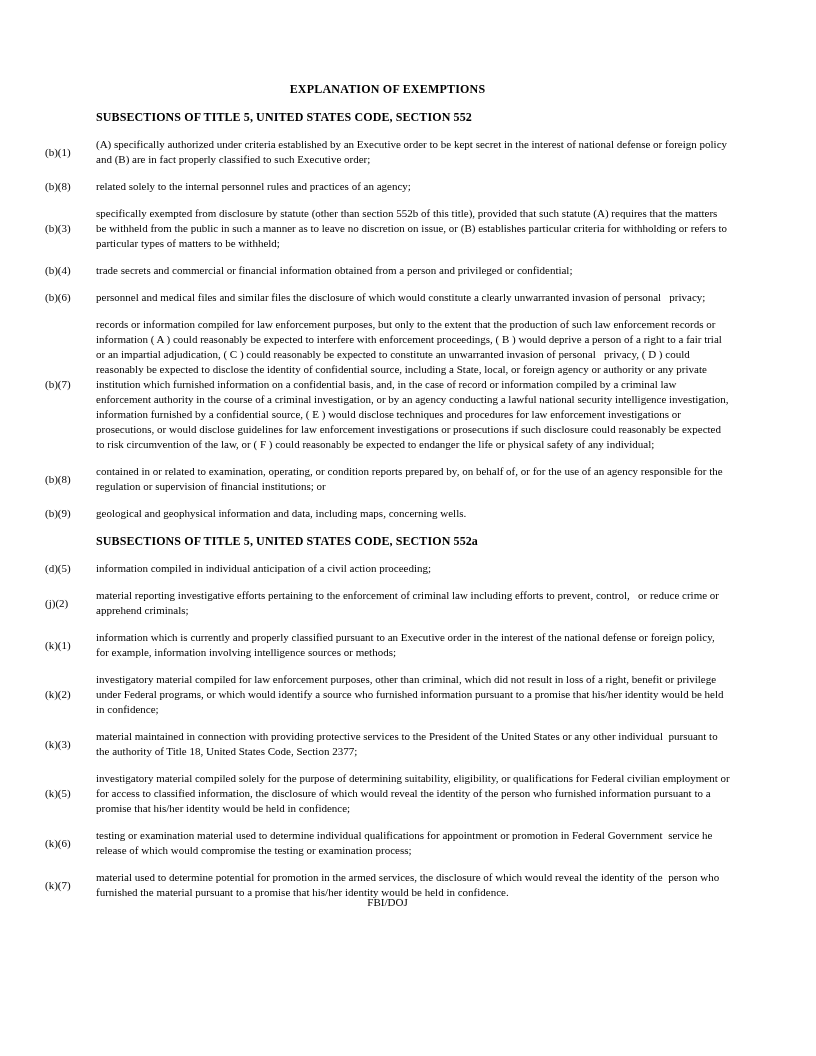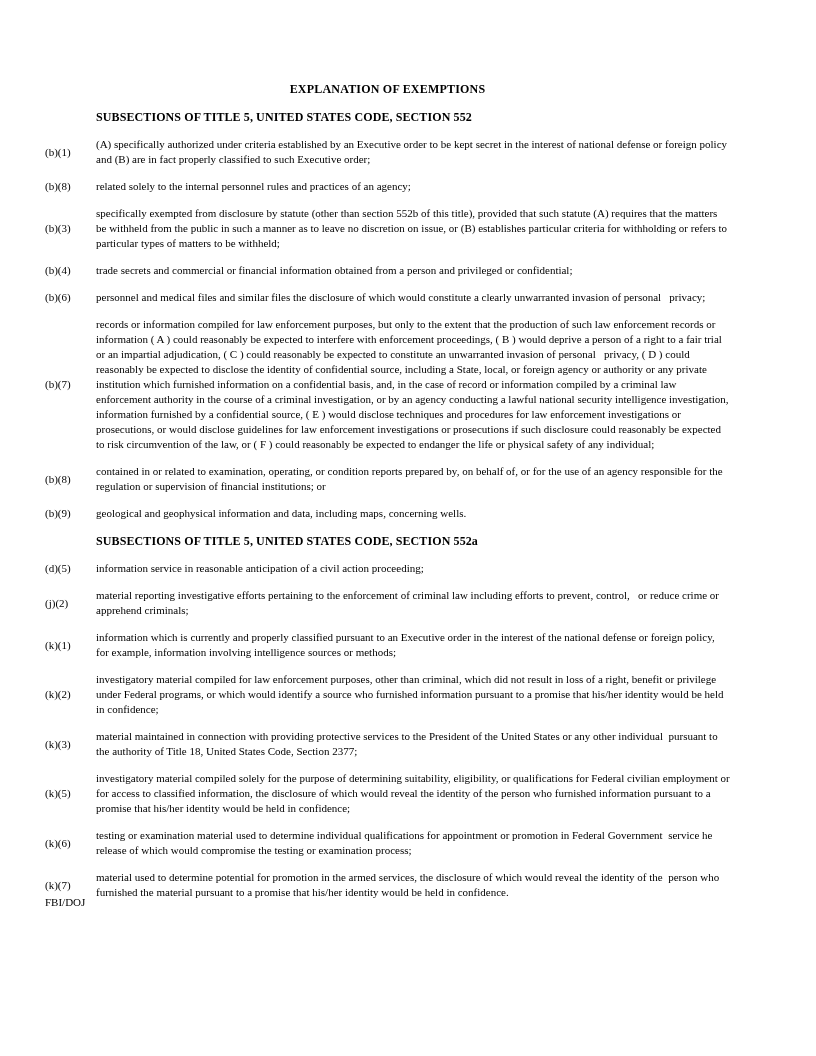--- a/index.html
+++ b/index.html
@@ -38,21 +38,21 @@
   }
   .item-code {
     width: 51px;
     flex: none;
   }
   .item-text {
     width: 674px;
     white-space: pre-wrap;
   }
   .footer-note {
-    text-align: left;
+    text-align: center;
     margin-top: -5px;
   }
 </style>
 </head>
 <body>
 
 <div class="page">
 
   <div class="doc-title">EXPLANATION OF EXEMPTIONS</div>
 
@@ -88,21 +88,21 @@
   </div>
   <div class="item">
     <div class="item-code">(b)(9)</div>
     <div class="item-text">geological and geophysical information and data, including maps, concerning wells.</div>
   </div>
 
   <div class="section-heading">SUBSECTIONS OF TITLE 5, UNITED STATES CODE, SECTION 552a</div>
 
   <div class="item">
     <div class="item-code">(d)(5)</div>
-    <div class="item-text">information service in reasonable anticipation of a civil action proceeding;</div>
+    <div class="item-text">information compiled in individual anticipation of a civil action proceeding;</div>
   </div>
   <div class="item">
     <div class="item-code">(j)(2)</div>
     <div class="item-text">material reporting investigative efforts pertaining to the enforcement of criminal law including efforts to prevent, control,   or reduce crime or apprehend criminals;</div>
   </div>
   <div class="item">
     <div class="item-code">(k)(1)</div>
     <div class="item-text">information which is currently and properly classified pursuant to an Executive order in the interest of the national defense or foreign policy, for example, information involving intelligence sources or methods;</div>
   </div>
   <div class="item">

